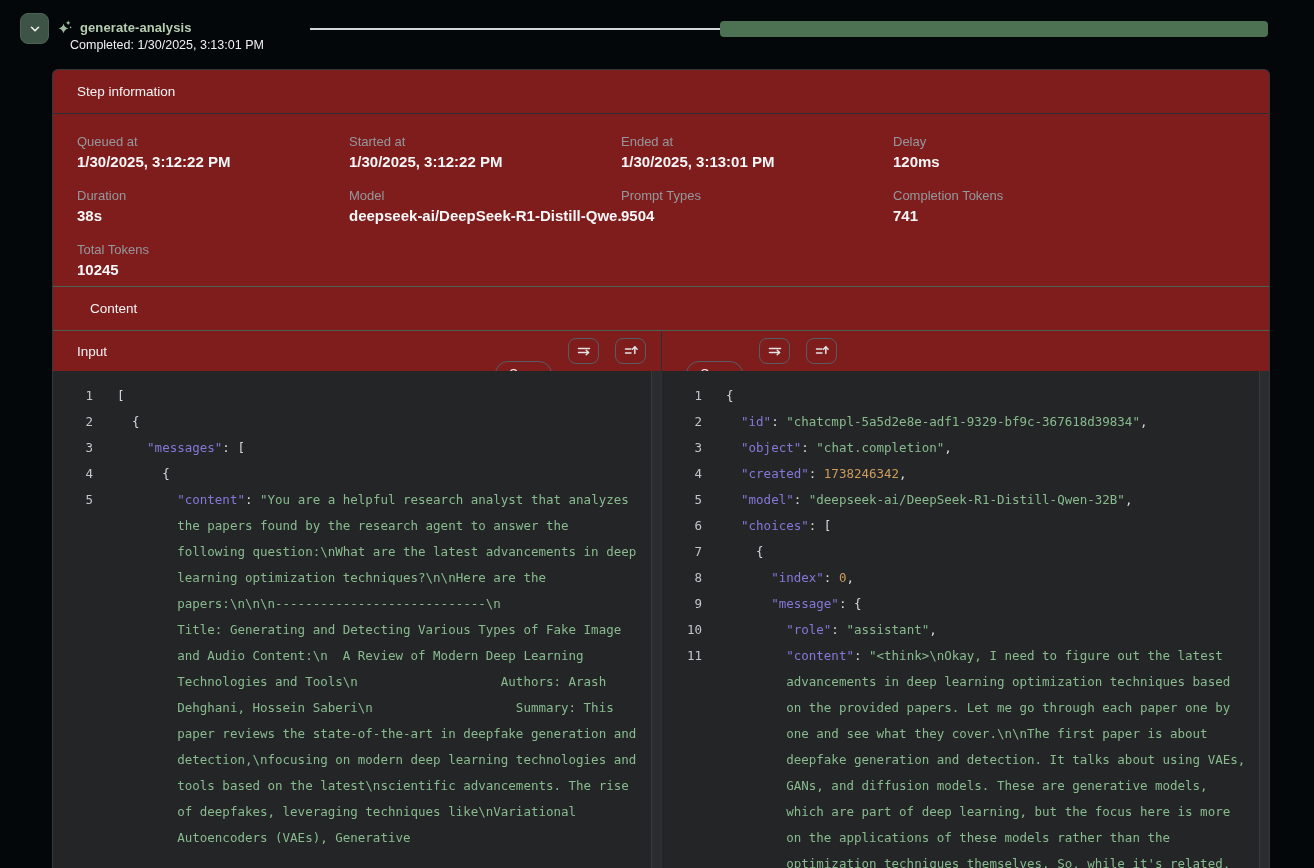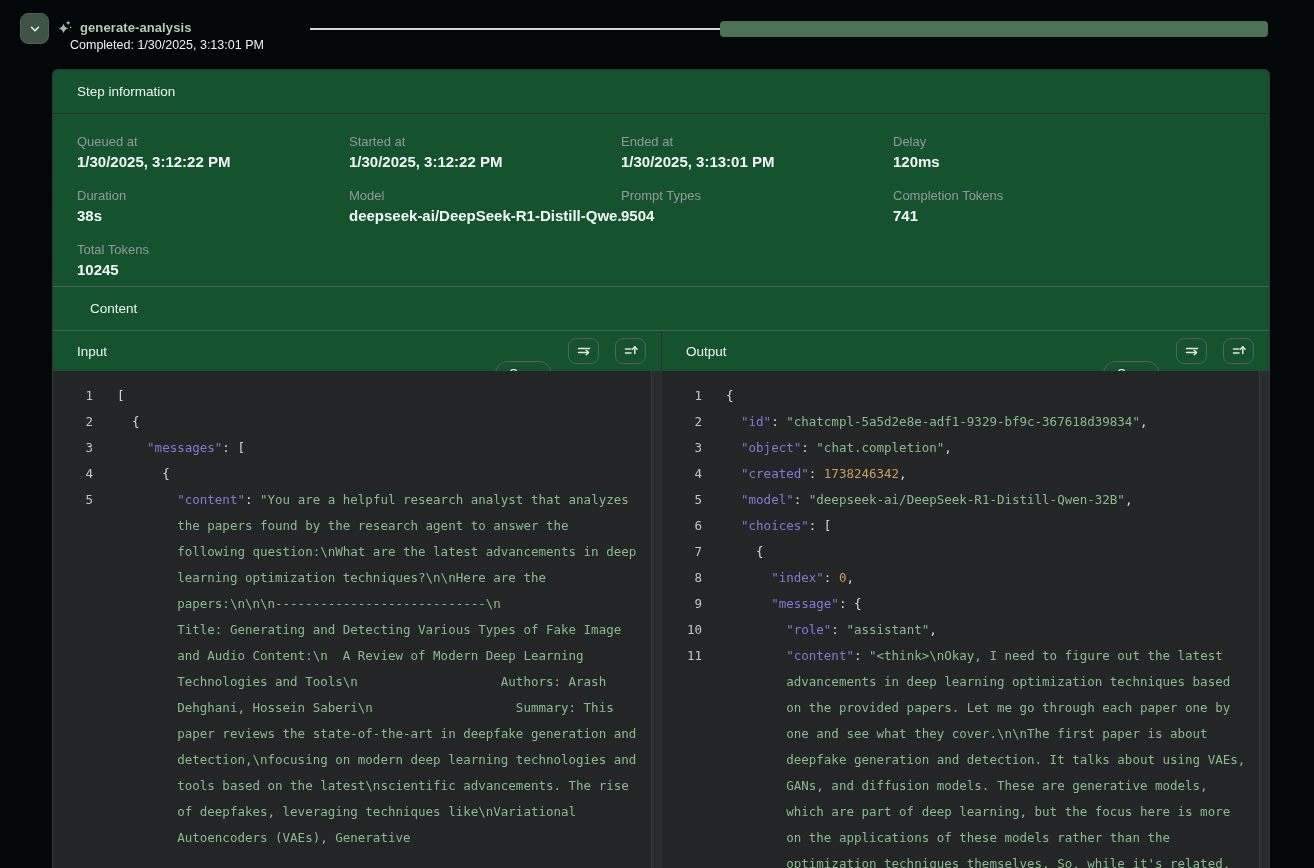--- a/index.html
+++ b/index.html
@@ -28,21 +28,21 @@
   .timeline-bar {
     position:absolute; left:720px; top:21px; width:548px; height:16px;
     border-radius:4px; background:#4d7253; cursor:pointer;
   }
 
   
   .main {
     position:absolute; left:52px; top:69px; width:1218px; height:799px;
     border:1px solid #34383d; border-bottom:none;
     border-radius:6px 6px 0 0; overflow:hidden;
-    background:#14532d;
+    background:#7f1d1d;
   }
   .section-header {
     height:44px; display:flex; align-items:center; padding:0 24px;
     border-bottom:1px solid #2b2e32;
     font-size:13.5px; color:#f2f4f5;
   }
 
   
   .meta-grid {
     height:172px; padding:20px 24px 0;
@@ -225,21 +225,20 @@
               <div class="ln">5</div>
               <div class="ct" style="padding-left: calc(8ch + 24px);"><span class="tk-key">"content"</span><span class="tk-punc">: </span><span class="tk-str">"You are a helpful research analyst that analyzes the papers found by the research agent to answer the following question:\nWhat are the latest advancements in deep learning optimization techniques?\n\nHere are the papers:\n\n\n----------------------------\n                        Title: Generating and Detecting Various Types of Fake Image and Audio Content:\n  A Review of Modern Deep Learning Technologies and Tools\n                   Authors: Arash Dehghani, Hossein Saberi\n                   Summary: This paper reviews the state-of-the-art in deepfake generation and detection,\nfocusing on modern deep learning technologies and tools based on the latest\nscientific advancements. The rise of deepfakes, leveraging techniques like\nVariational Autoencoders (VAEs), Generative</span></div>
             </div>
           </div>
         <div class="vscroll"></div>
       </div>
     </div>
 
     <div class="panel">
       <div class="panel-header">
-        <span class="panel-title">Output</span>
         <button class="copy-btn">Copy</button>
         <button class="icon-btn">
           <span>
             <svg width="16" height="16" viewBox="0 0 16 16" fill="none" stroke="#e2e4e6" stroke-width="1.5" stroke-linecap="round" stroke-linejoin="round">
               <path d="M2.5 5.5 H13.5"></path>
                 <path d="M2.5 9.5 H12.5"></path>
                 <path d="M10.2 7.2 L12.5 9.5 L10.2 11.8"></path>
             </svg>
           </span>
         </button>

